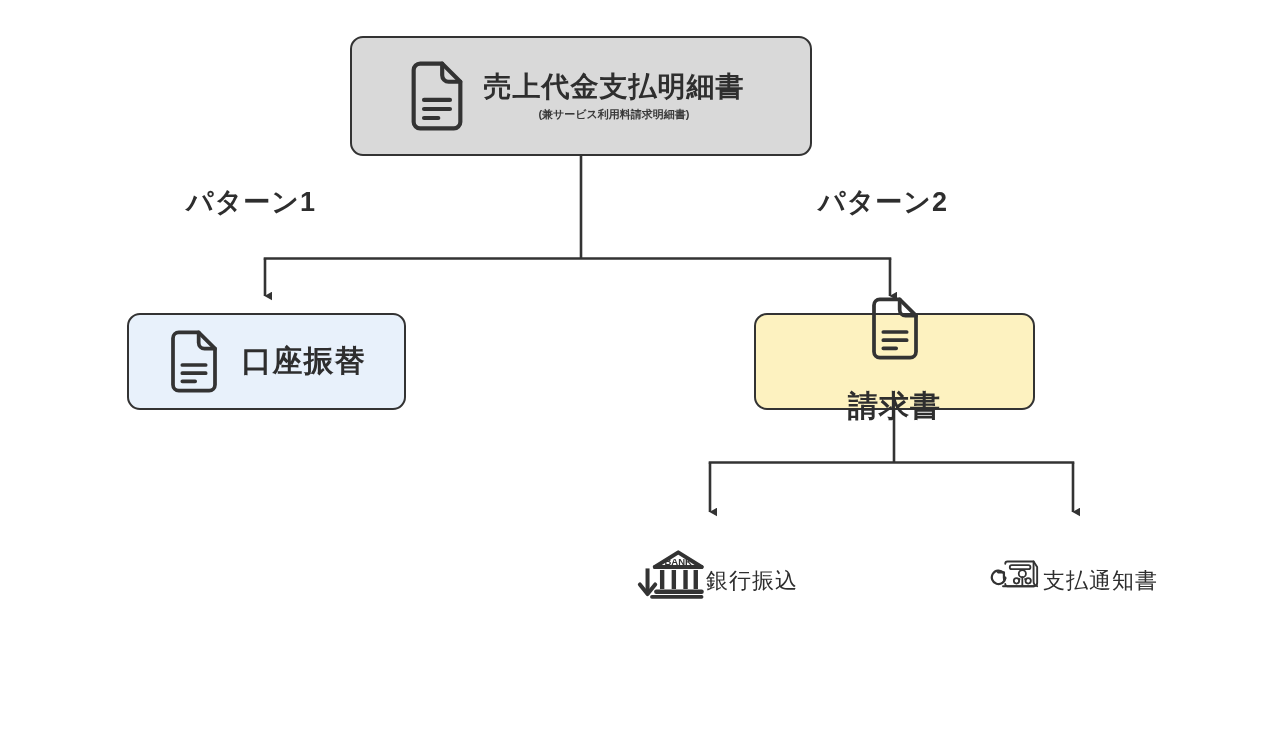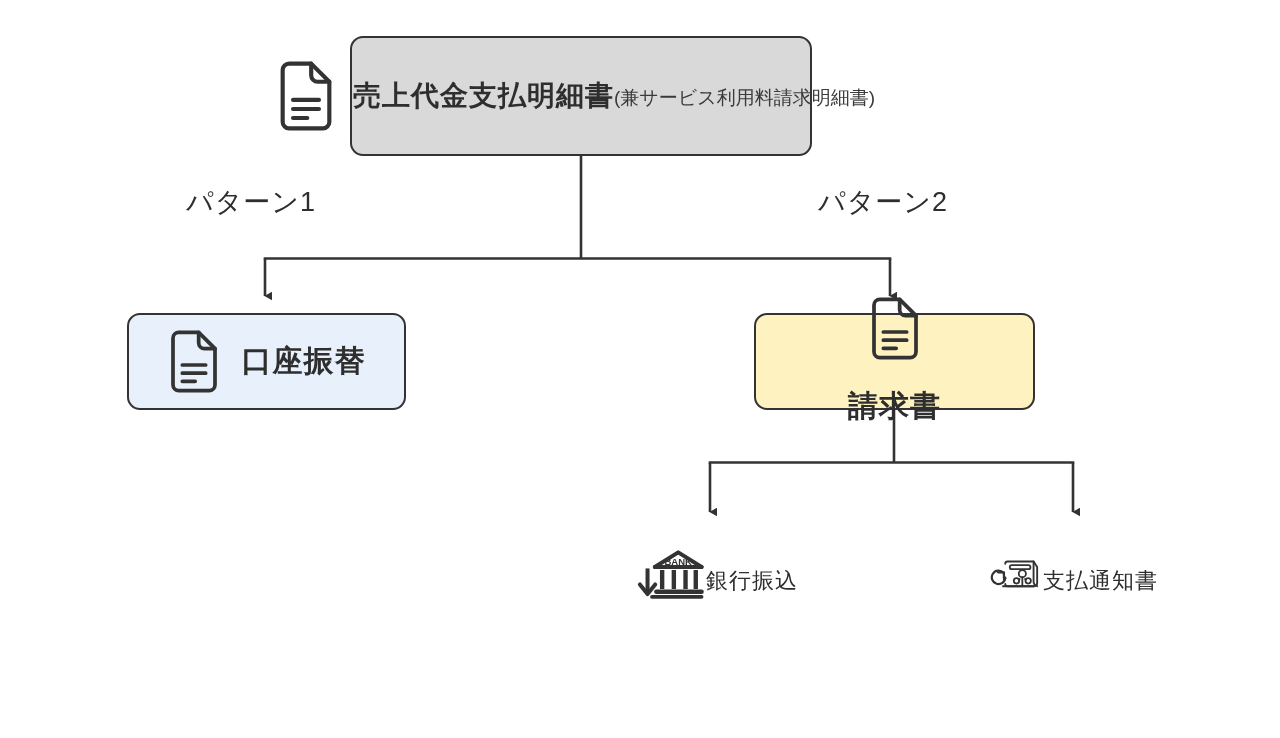--- a/index.html
+++ b/index.html
@@ -39,20 +39,21 @@
     justify-content: center;
     border: 2.5px solid #333333;
     border-radius: 13px;
   }
   .node .doc-icon {
     flex: 0 0 auto;
     display: block;
   }
   .node .labels {
     display: flex;
+    flex-direction: column;
     align-items: center;
     justify-content: center;
   }
 
   #node-root {
     left: 350px;
     top: 36px;
     width: 462px;
     height: 120px;
     background: #d9d9d9;
@@ -61,22 +62,22 @@
   }
   #node-root .title {
     font-size: 28px;
     font-weight: bold;
     letter-spacing: 1px;
     line-height: 1.15;
     color: #2e2e2e;
     white-space: nowrap;
   }
   #node-root .subtitle {
-    font-size: 19px;
-    font-weight: normal;
+    font-size: 11px;
+    font-weight: bold;
     line-height: 1.3;
     margin-top: 4px;
     color: #3a3a3a;
     white-space: nowrap;
   }
 
   #node-payment-notice {
     left: 127px;
     top: 313px;
     width: 279px;
@@ -98,21 +99,21 @@
     font-weight: bold;
     letter-spacing: 1px;
     color: #2e2e2e;
     white-space: nowrap;
   }
 
   
   .pattern-label {
     position: absolute;
     font-size: 27px;
-    font-weight: normal;
+    font-weight: bold;
     letter-spacing: 1px;
     color: #2e2e2e;
     white-space: nowrap;
   }
   #pattern-1 { left: 186px; top: 184px; }
   #pattern-2 { left: 818px; top: 184px; }
 
   
   .leaf {
     position: absolute;

